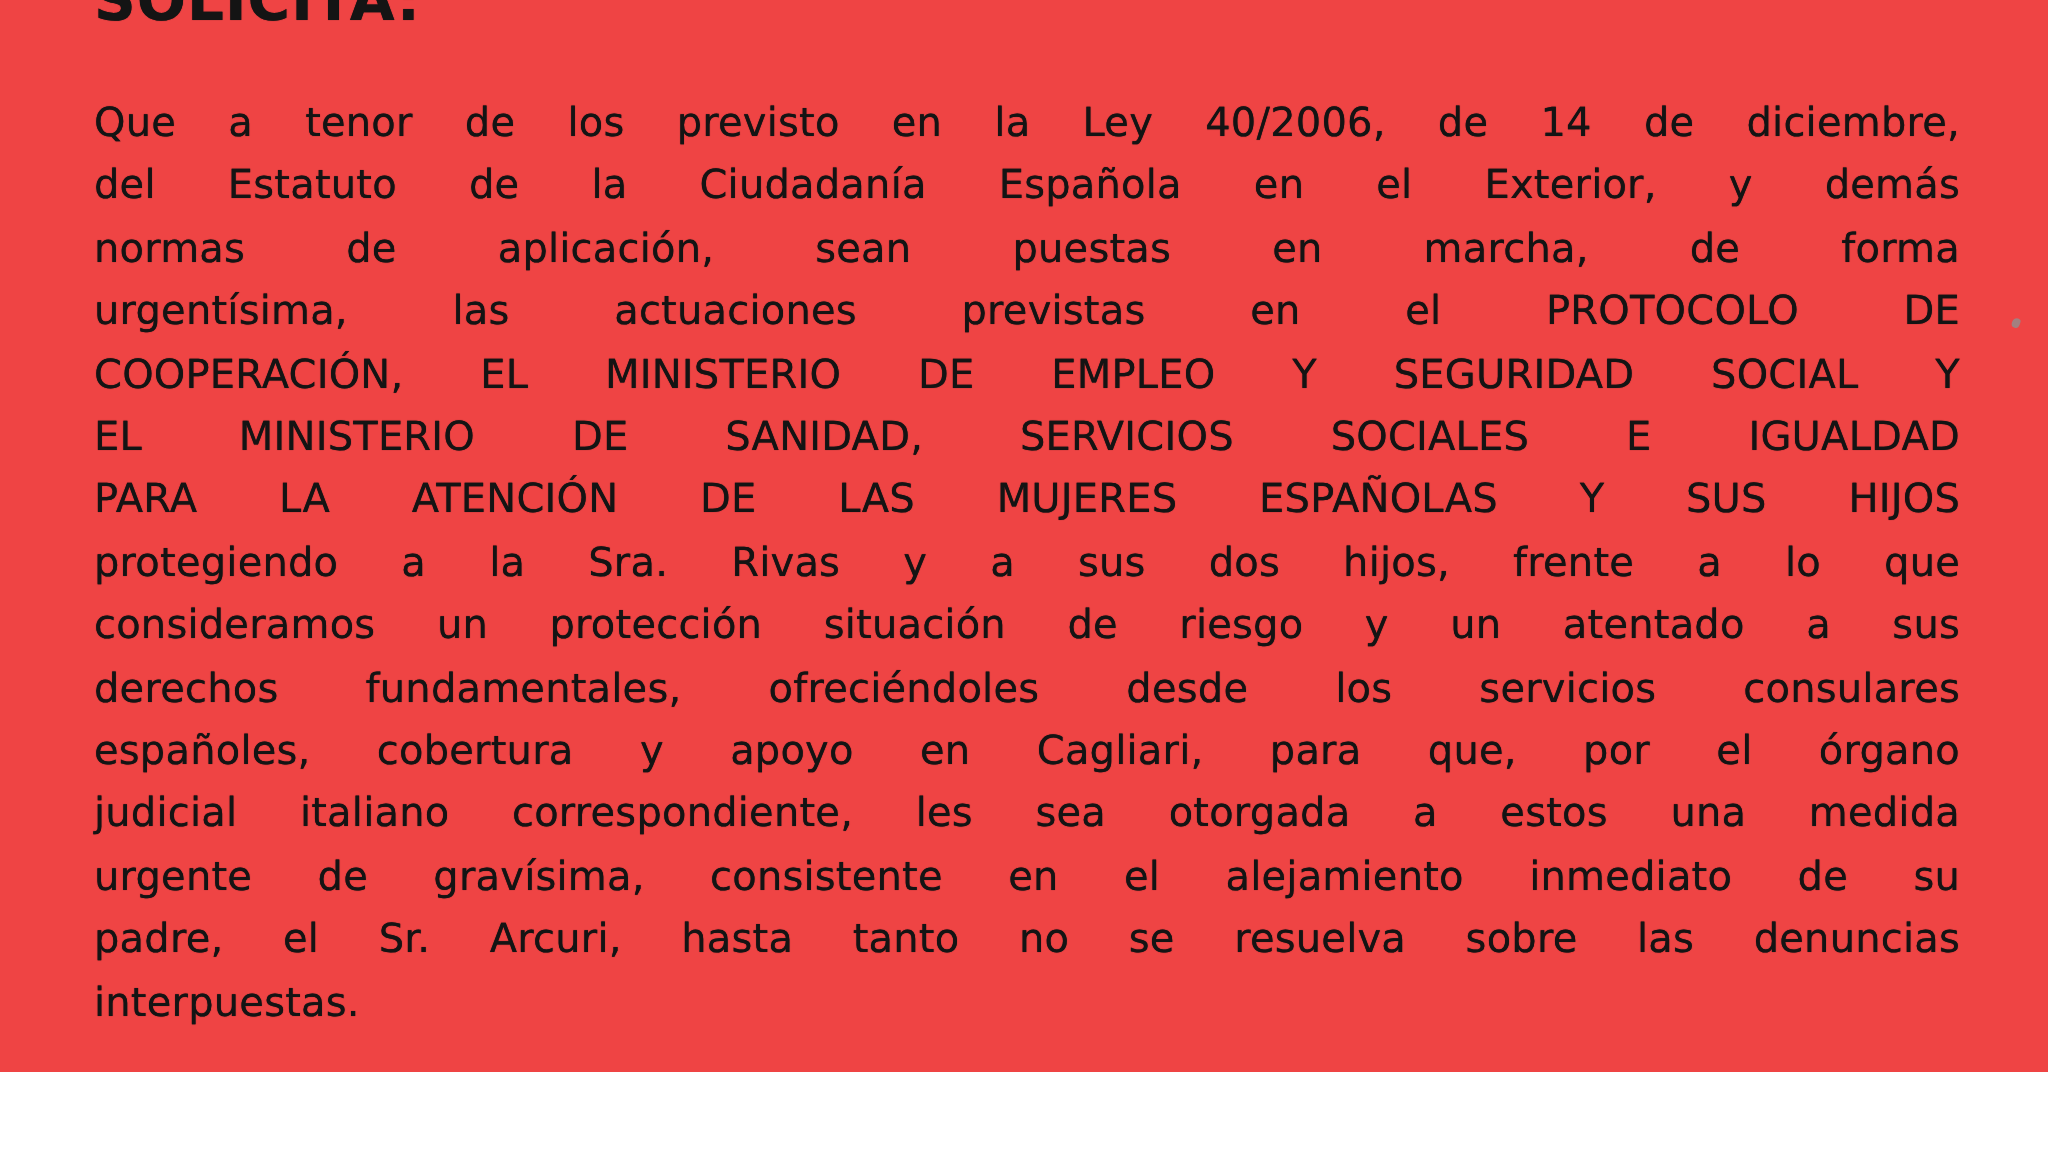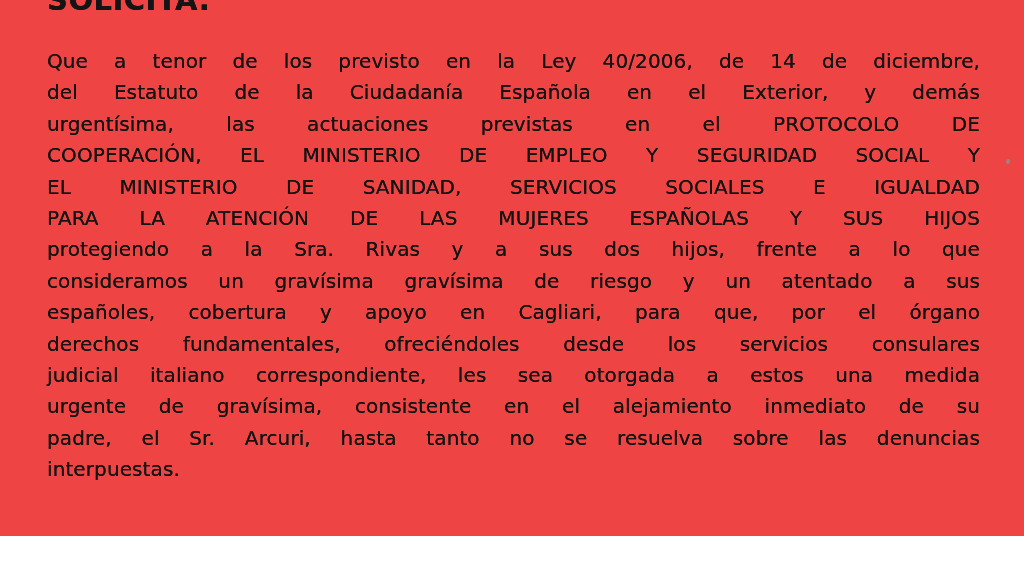--- a/index.html
+++ b/index.html
@@ -62,28 +62,29 @@
 </style>
 </head>
 <body>
 
 <div class="page">
   <div class="heading">SOLICITA:</div>
 
   <div class="para" id="paragraph">
       <div class="line">Que a tenor de los previsto en la Ley 40/2006, de 14 de diciembre,</div>
       <div class="line">del Estatuto de la Ciudadanía Española en el Exterior, y demás</div>
+      <div class="line">normas de aplicación, sean puestas en marcha, de forma</div>
       <div class="line">urgentísima, las actuaciones previstas en el PROTOCOLO DE</div>
       <div class="line">COOPERACIÓN, EL MINISTERIO DE EMPLEO Y SEGURIDAD SOCIAL Y</div>
       <div class="line">EL MINISTERIO DE SANIDAD, SERVICIOS SOCIALES E IGUALDAD</div>
       <div class="line">PARA LA ATENCIÓN DE LAS MUJERES ESPAÑOLAS Y SUS HIJOS</div>
       <div class="line">protegiendo a la Sra. Rivas y a sus dos hijos, frente a lo que</div>
-      <div class="line">consideramos un gravísima gravísima de riesgo y un atentado a sus</div>
+      <div class="line">consideramos un protección situación de riesgo y un atentado a sus</div>
+      <div class="line">derechos fundamentales, ofreciéndoles desde los servicios consulares</div>
       <div class="line">españoles, cobertura y apoyo en Cagliari, para que, por el órgano</div>
-      <div class="line">derechos fundamentales, ofreciéndoles desde los servicios consulares</div>
       <div class="line">judicial italiano correspondiente, les sea otorgada a estos una medida</div>
       <div class="line">urgente de gravísima, consistente en el alejamiento inmediato de su</div>
       <div class="line">padre, el Sr. Arcuri,  hasta tanto no se resuelva sobre las denuncias</div>
       <div class="line last">interpuestas.</div>
     </div>
 
   <div class="speck"></div>
 </div>
 
 </body></html>

